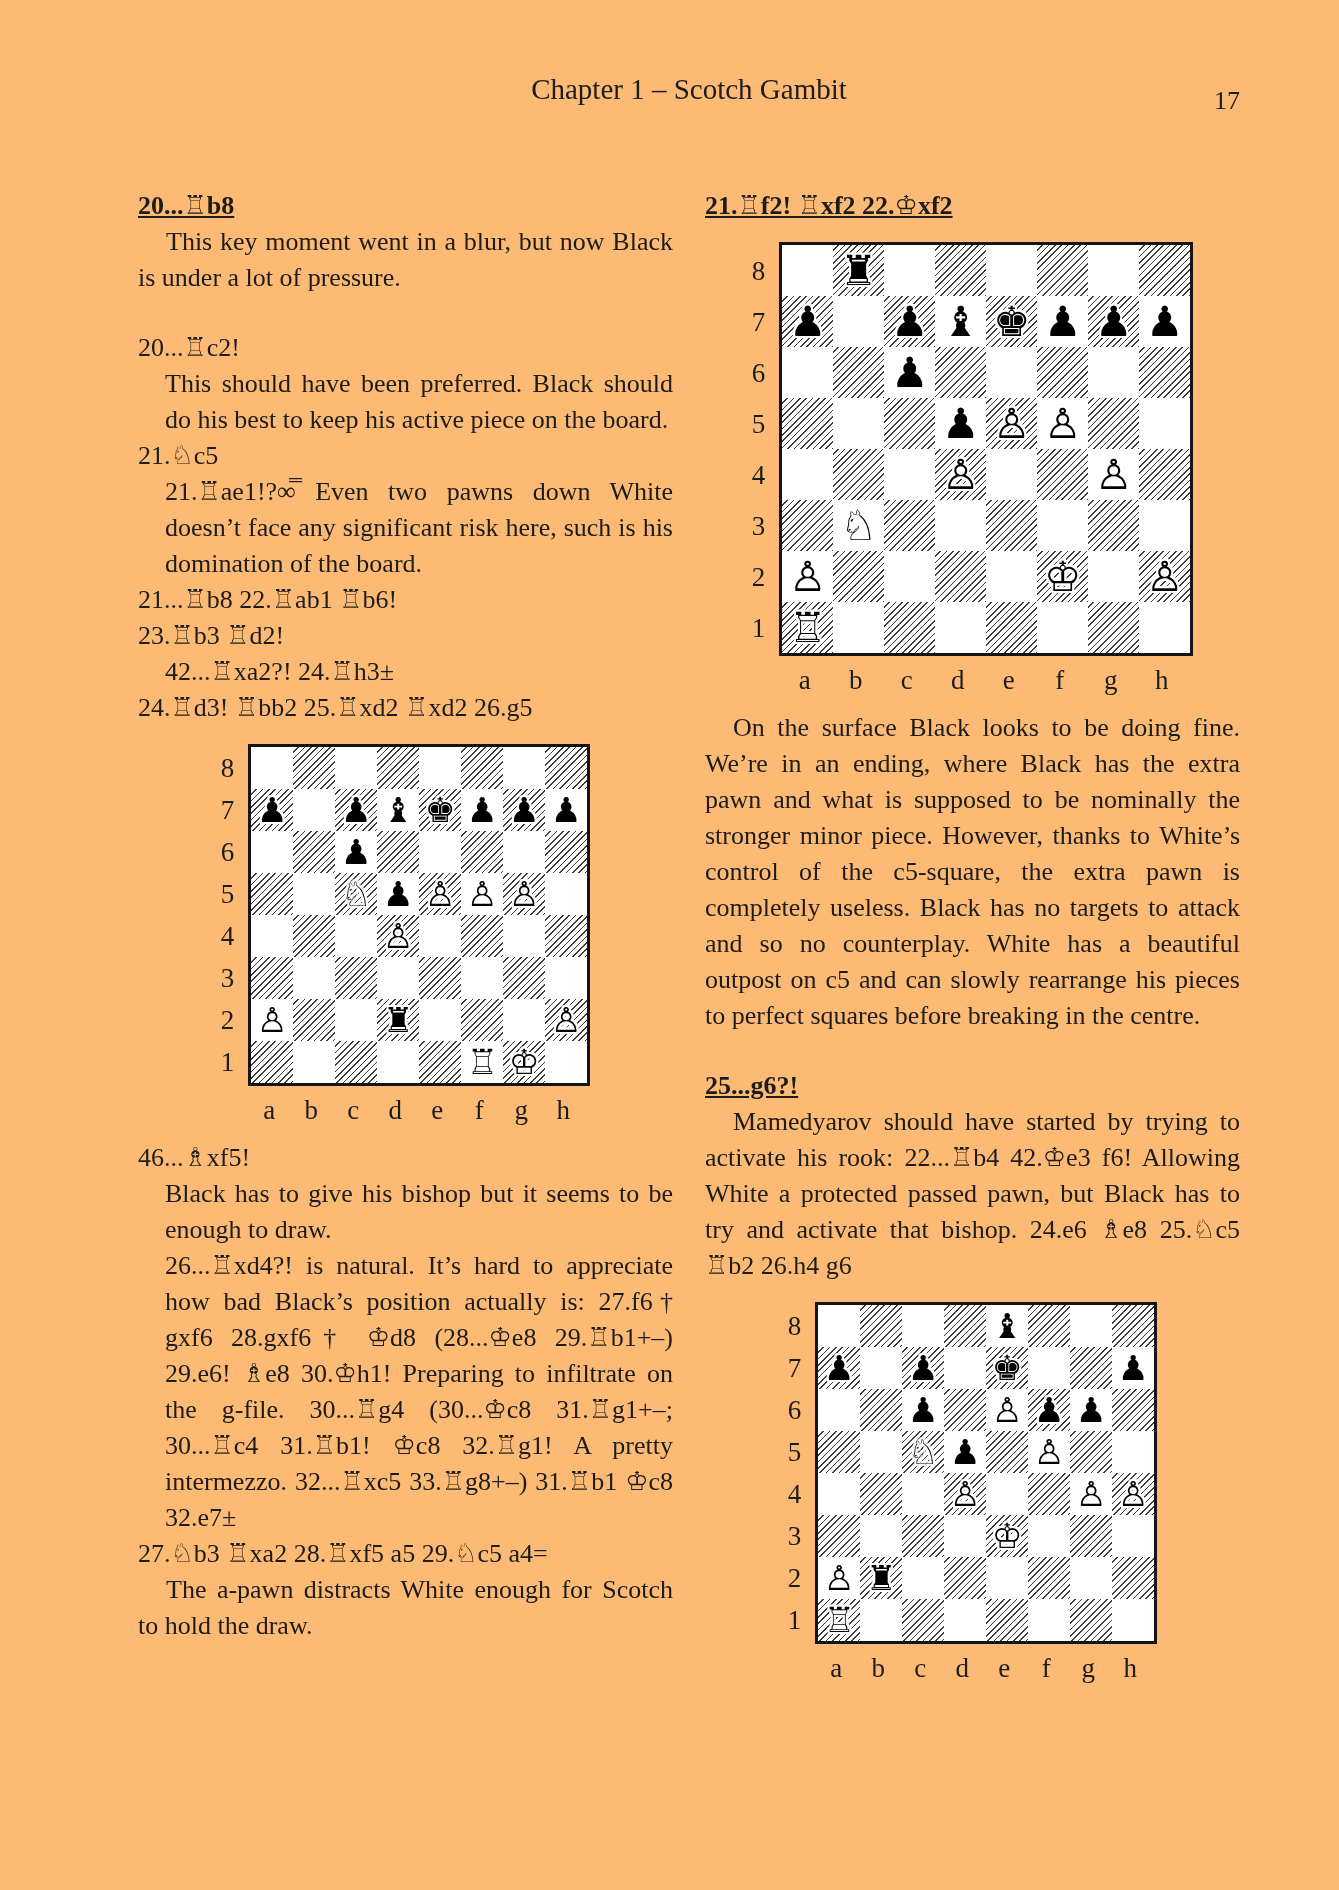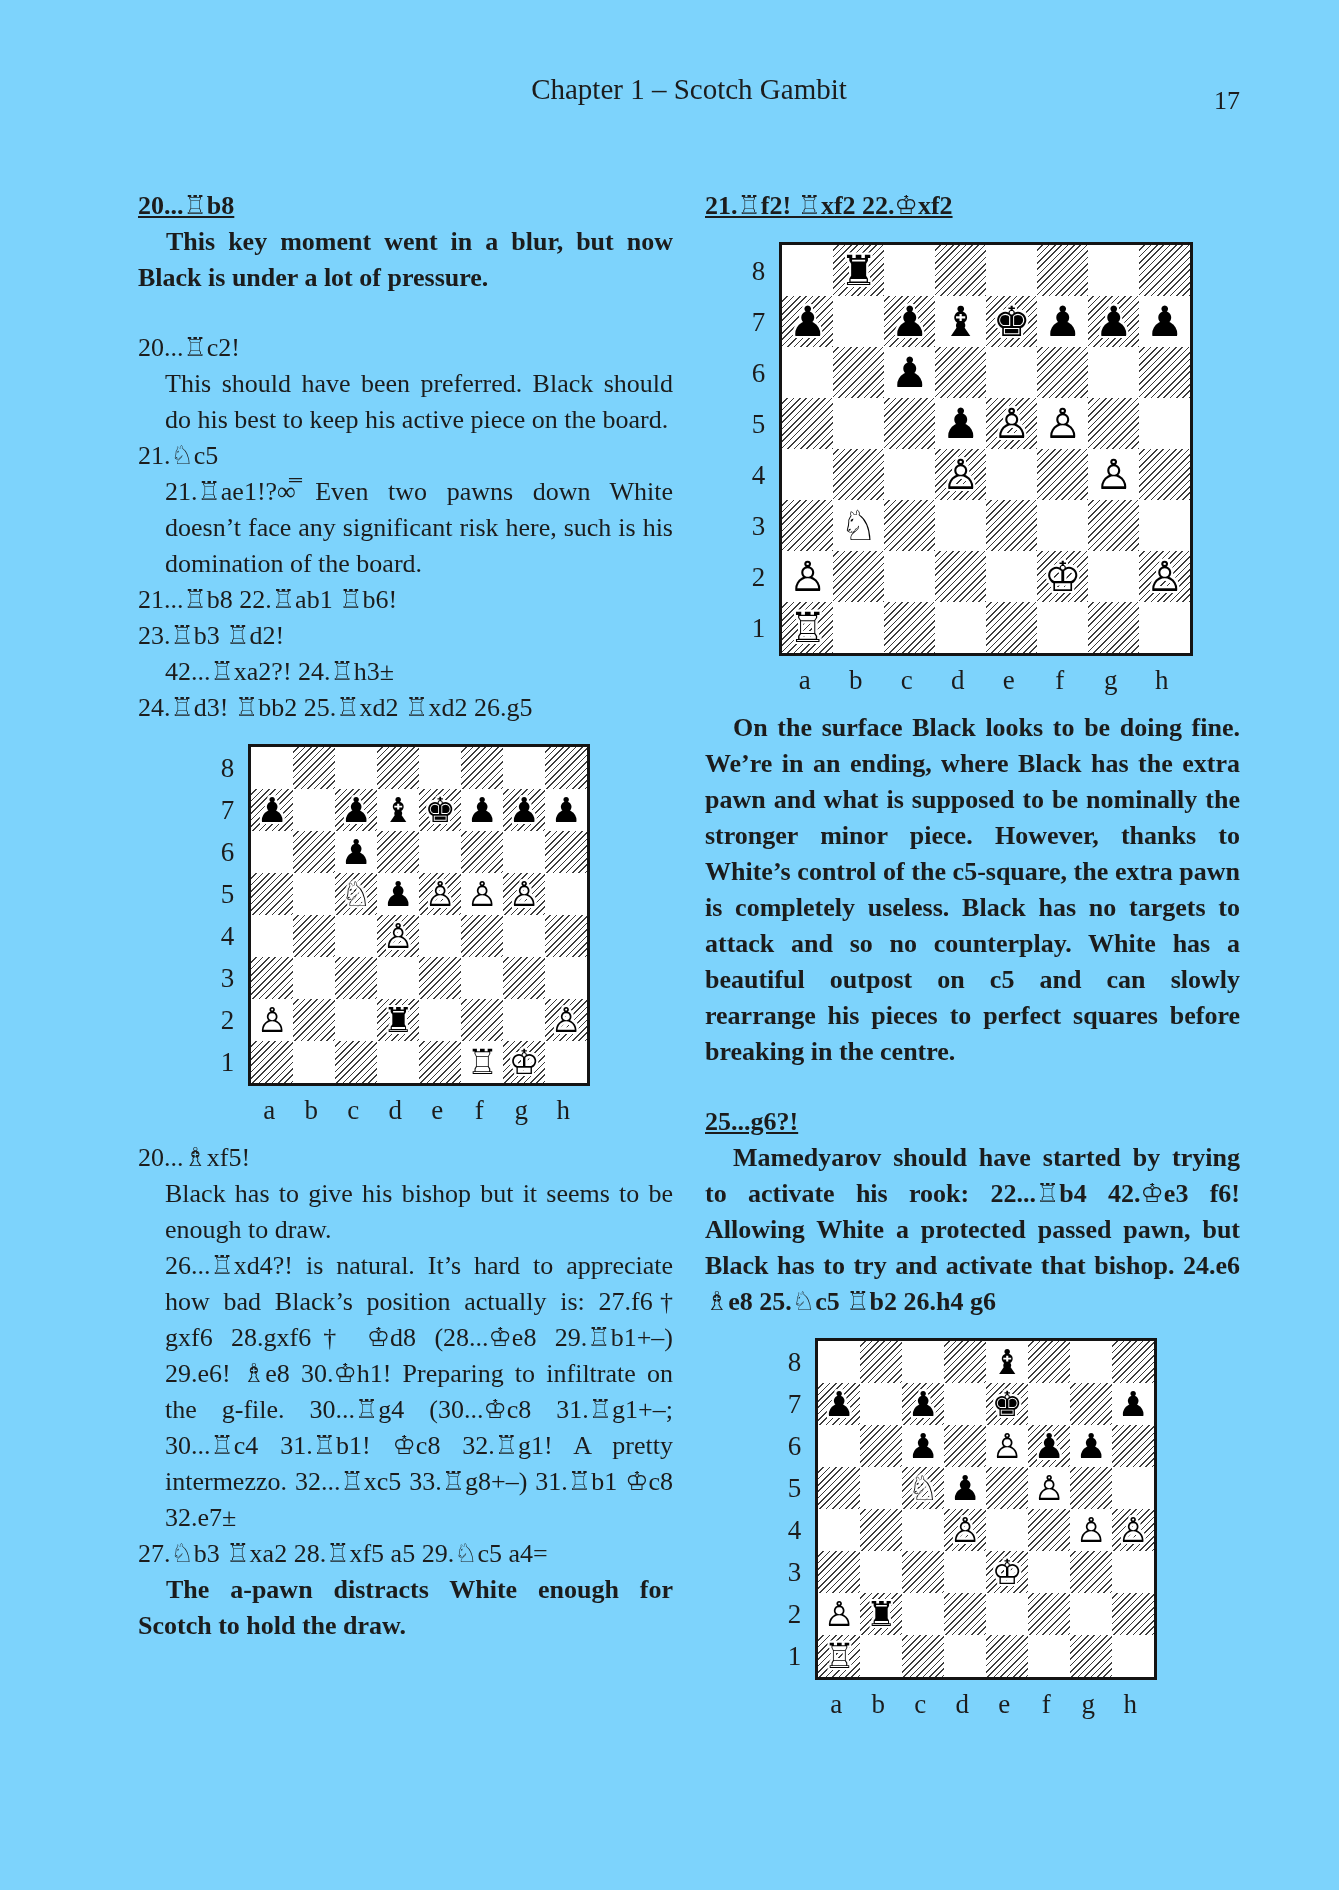--- a/index.html
+++ b/index.html
@@ -1,34 +1,34 @@
 <!DOCTYPE html>
 <html><head>
 <meta charset="utf-8">
 <style>
   html,body{margin:0;padding:0;background:#e8e8e8;}
   .page{
     position:relative;
     width:1339px;height:1890px;
-    background:#7dd3fc;
+    background:#fdba74;
     color:#1c1c1c;
     font-family:"Liberation Serif","DejaVu Sans",serif;
     font-size:26px;
     line-height:36px;
     box-sizing:border-box;
     padding:72px 99px 0 138px;
     overflow:hidden;
   }
   .pagehead{position:relative;text-align:center;font-size:29px;line-height:34px;}
   .page-number{position:absolute;right:0;top:12px;font-size:26px;text-align:right;}
   .columns{display:flex;gap:32px;margin-top:82px;}
   .col{width:535px;}
   p{margin:0;}
   .bold{font-weight:bold;text-decoration:underline;}
-  .para{text-indent:28px;text-align:justify;font-weight:bold;}
+  .para{text-indent:28px;text-align:justify;}
   .cmt{padding-left:27px;text-align:justify;}
   .move{text-align:left;}
   .vgap{height:34px;}
   
   .diagram{
     display:grid;
     grid-template-columns:auto auto;
     justify-content:center;
     margin:18px 0 12px;
   }
@@ -215,21 +215,21 @@
             <span>b</span>
             <span>c</span>
             <span>d</span>
             <span>e</span>
             <span>f</span>
             <span>g</span>
             <span>h</span>
           </div>
       </figure>
 
-      <p class="move">20...♗xf5!</p>
+      <p class="move">46...♗xf5!</p>
       <p class="cmt">Black has to give his bishop but it seems to be enough to draw.</p>
       <p class="cmt">26...♖xd4?! is natural. It’s hard to appreciate how bad Black’s position actually is: 27.f6† gxf6 28.gxf6† ♔d8 (28...♔e8 29.♖b1+–) 29.e6! ♗e8 30.♔h1! Preparing to infiltrate on the g-file. 30...♖g4 (30...♔c8 31.♖g1+–; 30...♖c4 31.♖b1! ♔c8 32.♖g1! A pretty intermezzo. 32...♖xc5 33.♖g8+–) 31.♖b1 ♔c8 32.e7±</p>
       <p class="move">27.♘b3 ♖xa2 28.♖xf5 a5 29.♘c5 a4=</p>
       <p class="para">The a-pawn distracts White enough for Scotch to hold the draw.</p>
     </section>
 
     <section class="col">
       <p class="move bold">21.♖f2! ♖xf2 22.♔xf2</p>
 
       <figure class="diagram" style="--sq:51px">

